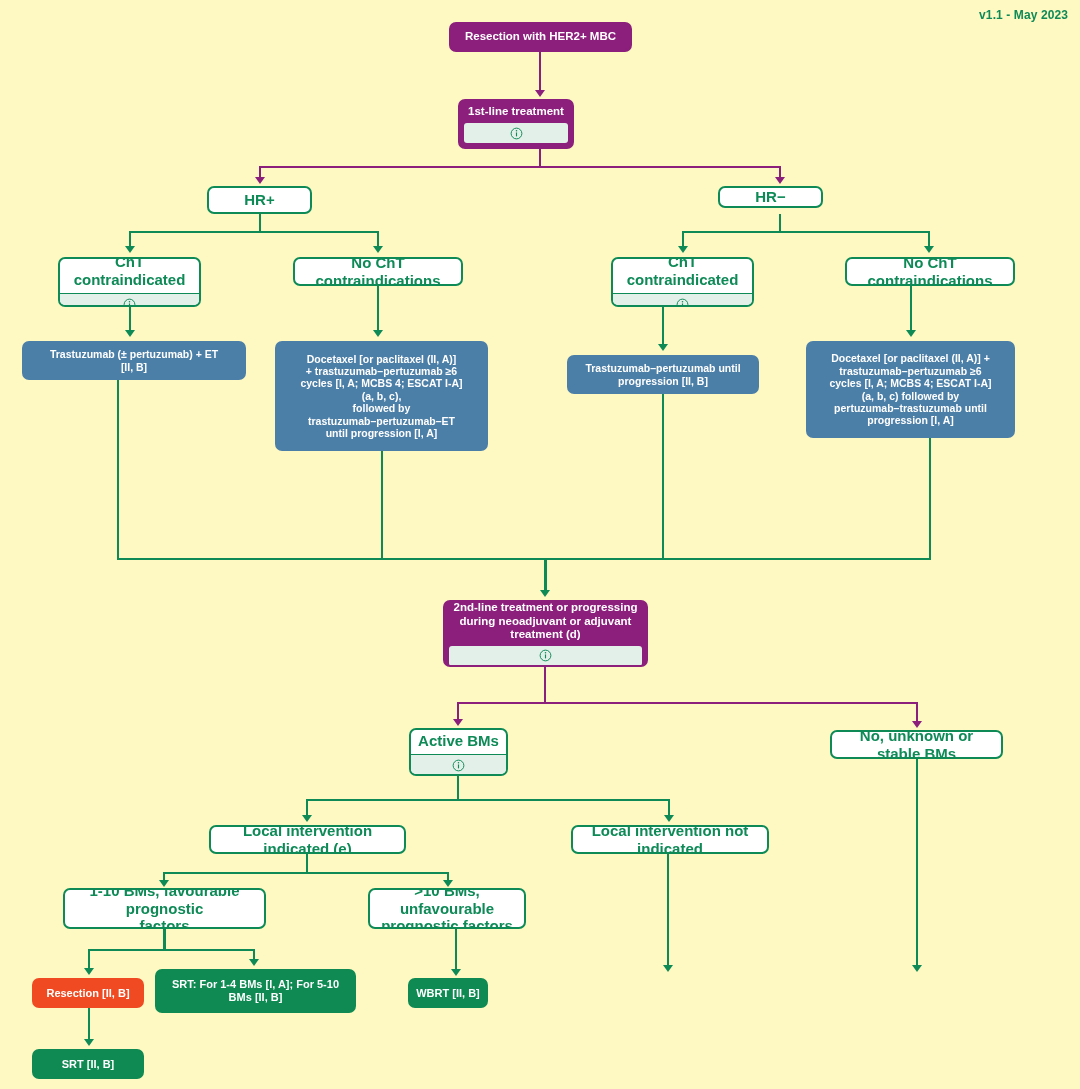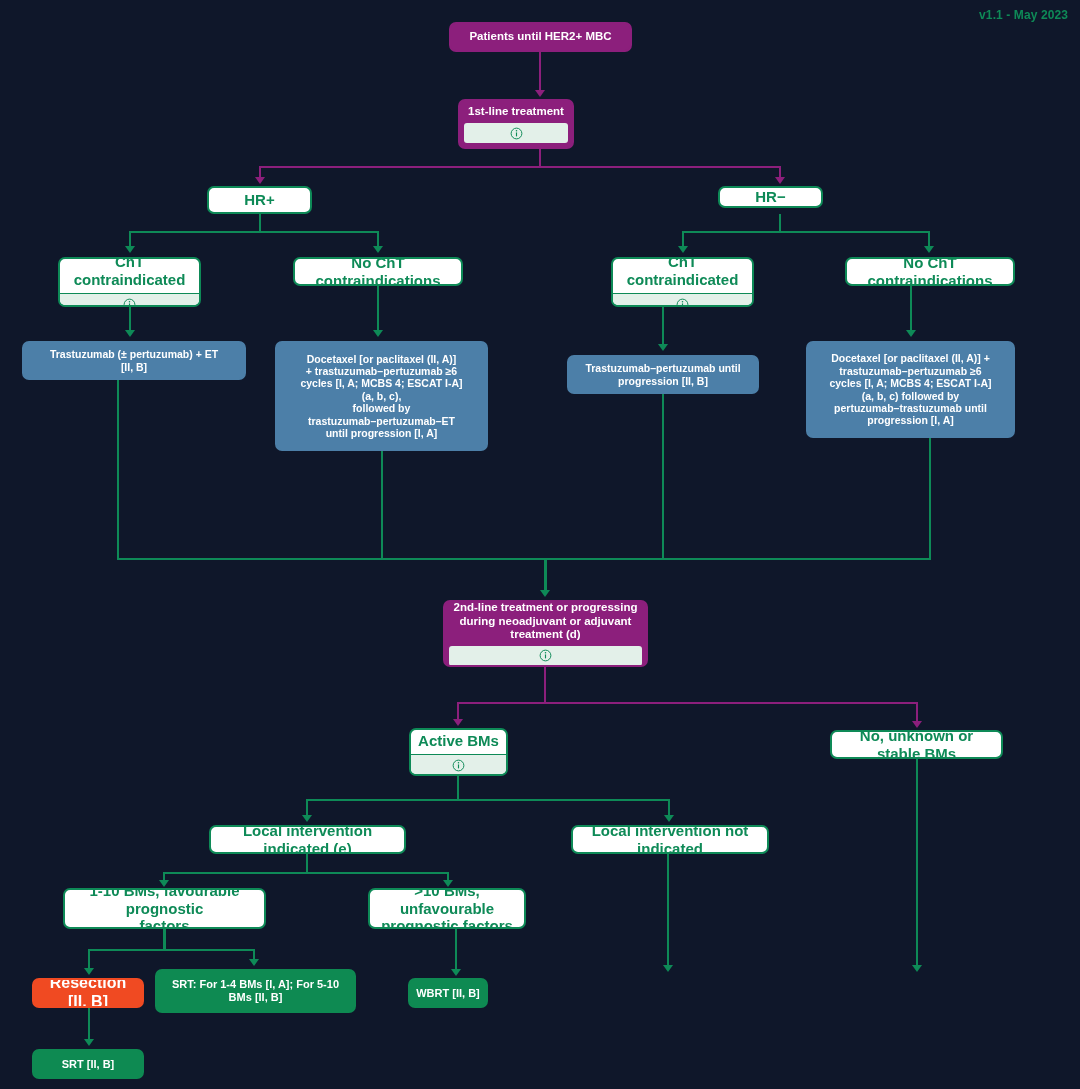--- a/index.html
+++ b/index.html
@@ -9,21 +9,21 @@
     background: #ffffff;
   }
   body {
     font-family: "Liberation Sans", sans-serif;
     -webkit-font-smoothing: antialiased;
   }
   #canvas {
     position: relative;
     width: 1080px;
     height: 1089px;
-    background: #0f172a;
+    background: #fef9c3;
     overflow: hidden;
   }
   
   .node {
     position: absolute;
     box-sizing: border-box;
     display: flex;
     flex-direction: column;
     align-items: stretch;
     justify-content: center;
@@ -67,21 +67,21 @@
     background: #0E8A52;
     color: #ffffff;
     border: 2px solid #0E8A52;
     font-size: 11px;
   }
   
   .n-orange {
     background: #F04A22;
     color: #ffffff;
     border: 2px solid #F04A22;
-    font-size: 16px;
+    font-size: 11px;
   }
   
   .infobar {
     flex: 0 0 auto;
     background: #E3F0E9;
     border-top: 1px solid #0E8A57;
     height: 21px;
     display: flex;
     align-items: center;
     justify-content: center;
@@ -121,21 +121,21 @@
   }
 </style>
 </head>
 <body>
 
 <div id="canvas">
 
   <div id="version">v1.1 - May 2023</div>
 
   <div class="node n-purple" style="left:449px; top:22px; width:183px; height:30px;">
-    <div class="txt">Patients until HER2+ MBC</div>
+    <div class="txt">Resection with HER2+ MBC</div>
   </div>
 
   <div class="node n-purple" style="left:458px; top:99px; width:116px; height:50px;">
     <div class="txt" style="padding-top:3px;">1st-line treatment</div>
     <div class="infobar">
       <svg class="info-glyph" viewBox="0 0 16 16">
         <circle cx="8" cy="8" r="6.6" fill="none" stroke="#0E8A57" stroke-width="1.2"></circle>
         <circle cx="8" cy="4.6" r="0.95" fill="#0E8A57"></circle>
         <rect x="7.3" y="6.4" width="1.4" height="5.2" rx="0.6" fill="#0E8A57"></rect>
       </svg>

